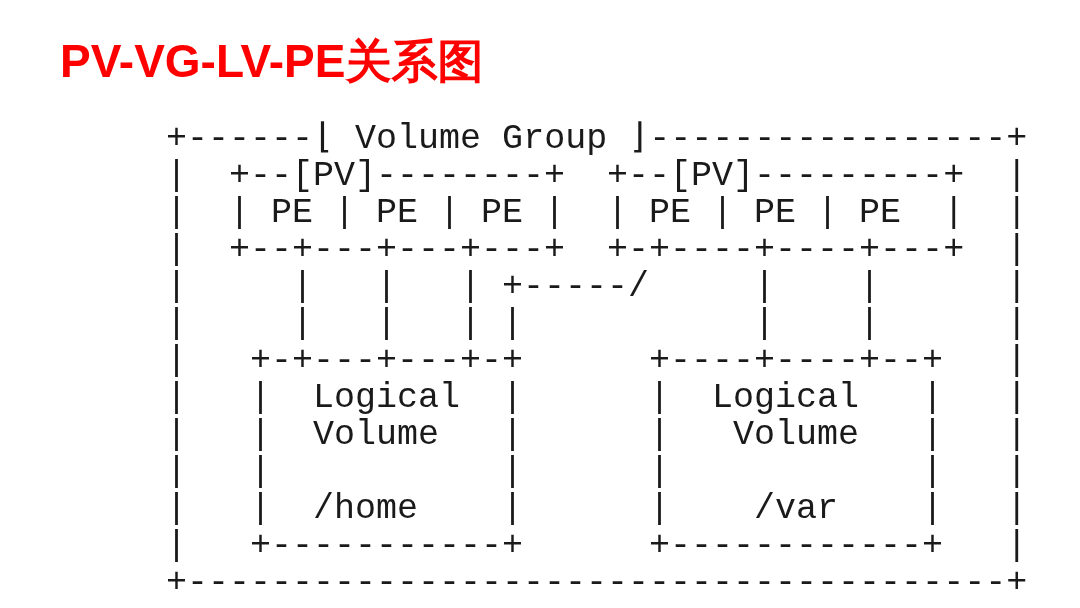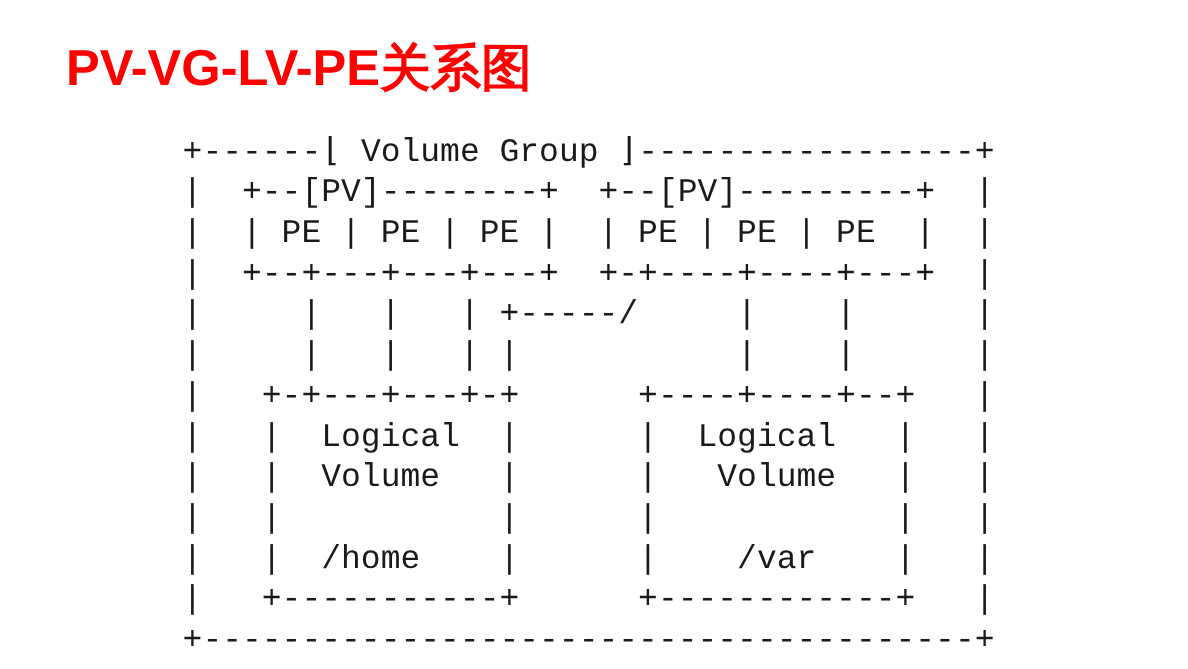--- a/index.html
+++ b/index.html
@@ -26,21 +26,21 @@
     font-weight: bold;
     color: #fe0000;
     white-space: nowrap;
   }
   .ascii-diagram {
     position: absolute;
     left: 166px;
     top: 121px;
     margin: 0;
     font-family: "Liberation Mono", "DejaVu Sans Mono", monospace;
-    font-size: 30px;
+    font-size: 35px;
     line-height: 37px;
     letter-spacing: 0;
     color: #1a1a1a;
     white-space: pre;
   }
 </style>
 </head>
 <body>
 
 <div class="slide">

